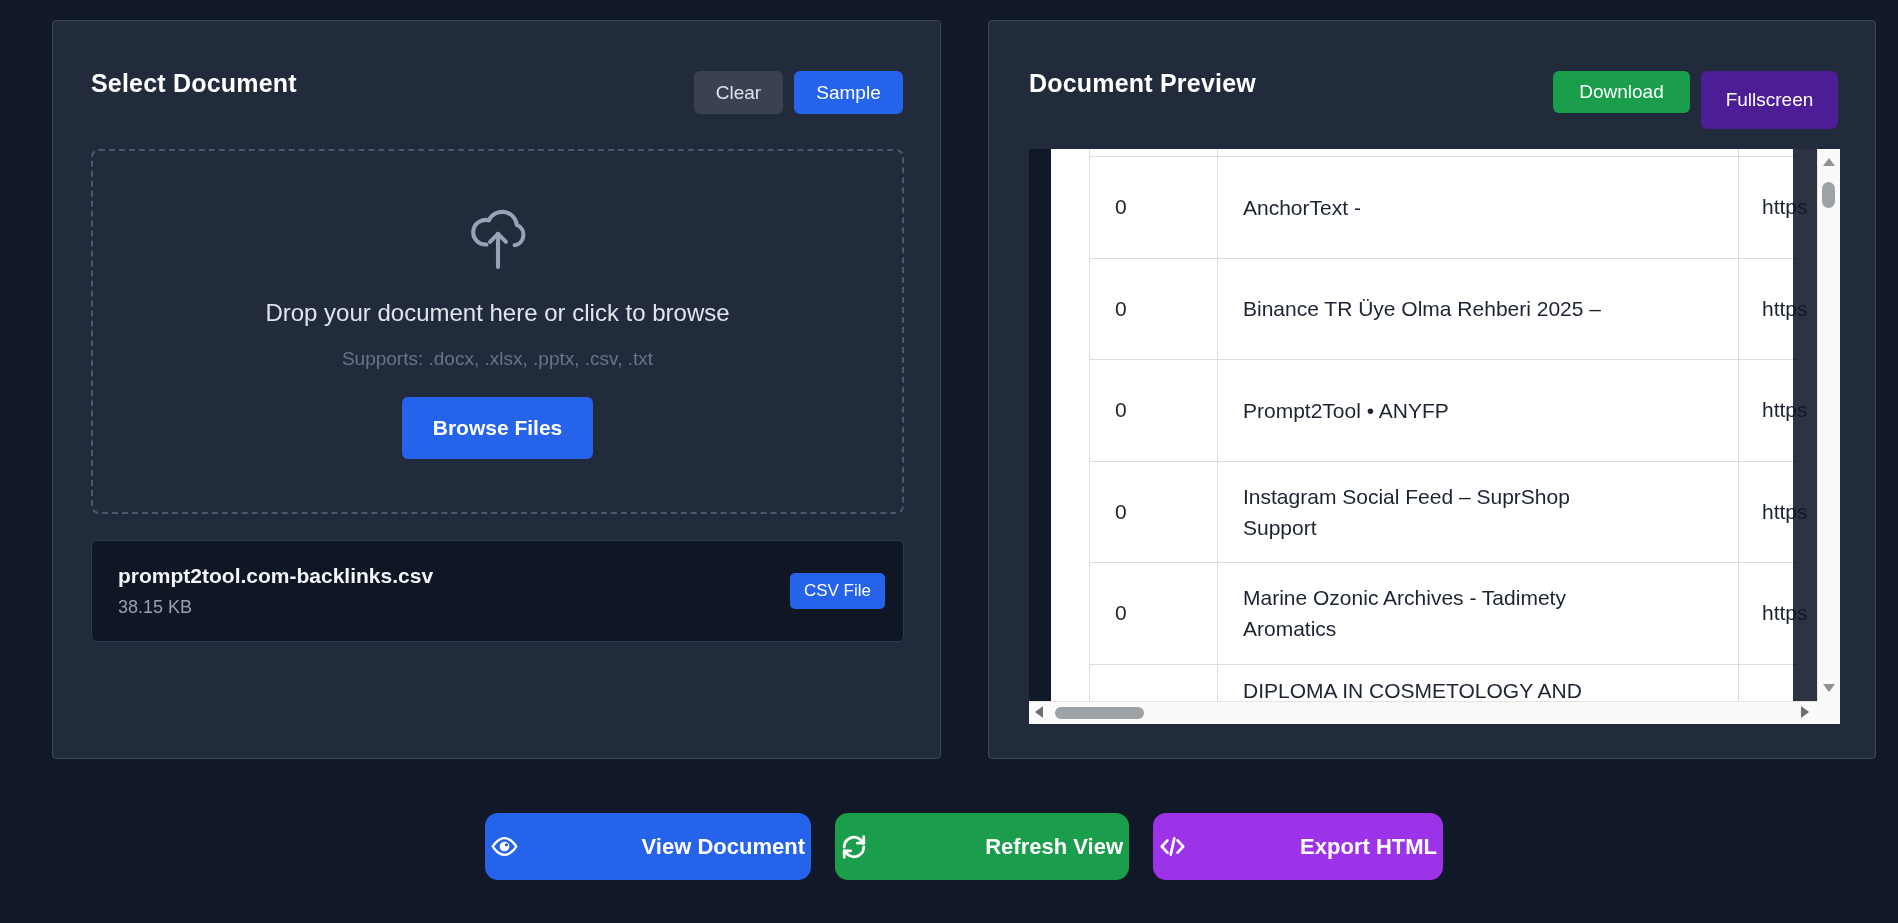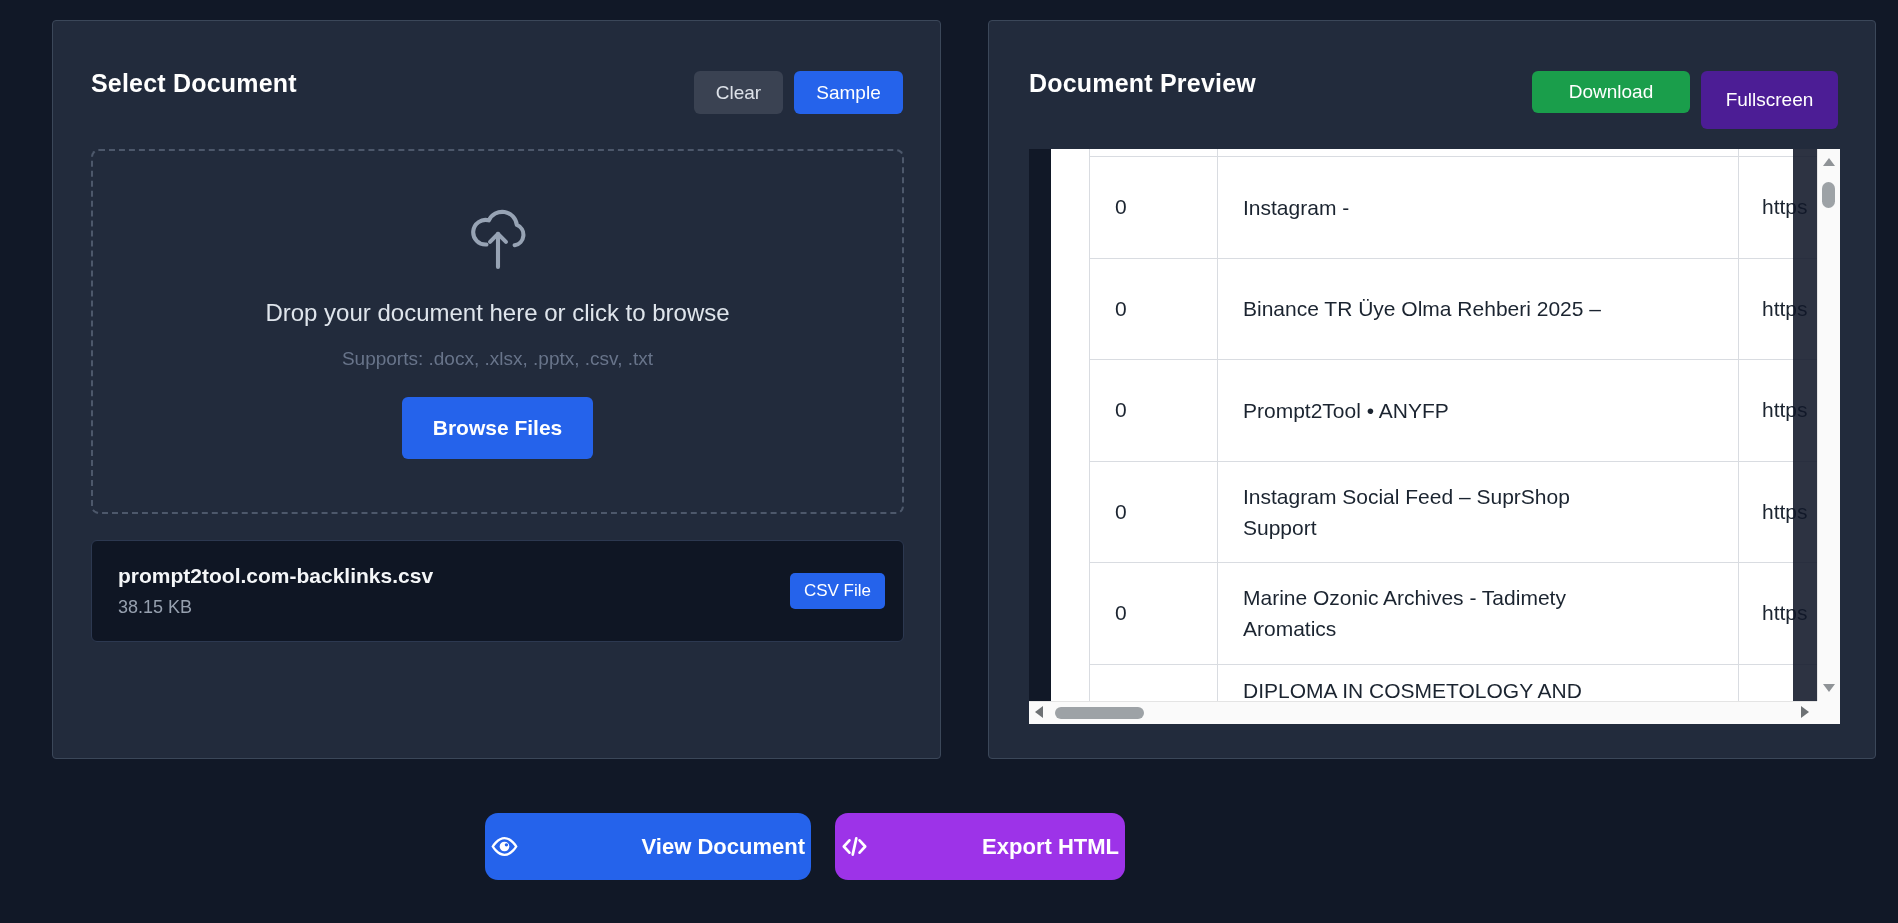--- a/index.html
+++ b/index.html
@@ -21,21 +21,21 @@
   #right-card .card-title{left:40px;}
   .hdr-btns{position:absolute;top:50px;right:37px;display:flex;gap:11px;}
   .btn{
     border:none;border-radius:6px;font-size:19px;cursor:pointer;
     display:flex;align-items:center;justify-content:center;
     font-family:"Liberation Sans",sans-serif;
     padding-left:6px;
   }
   .btn-clear{width:89px;height:43px;background:#3a4252;color:#dde2e9;}
   .btn-sample{width:109px;height:43px;background:#2563eb;color:#ffffff;}
-  .btn-download{width:158px;height:42px;background:#1a9e4b;color:#ffffff;}
+  .btn-download{width:137px;height:42px;background:#1a9e4b;color:#ffffff;}
   .btn-fullscreen{width:137px;height:58px;background:#4c1d95;color:#ffffff;}
 
   
   .dropzone{
     position:absolute;left:38px;top:128px;width:813px;height:365px;box-sizing:border-box;
     border:2px dashed #4d586b;border-radius:8px;cursor:pointer;
     display:flex;flex-direction:column;align-items:center;
   }
   .cloud-icon{margin-top:52px;}
   .drop-main{margin-top:26px;font-size:24px;color:#dfe5ec;}
@@ -136,21 +136,21 @@
   </div>
 
   <div class="preview">
     <div class="pv-strip-left"></div>
 
     <div class="pv-table" id="pv-table">
       <div class="pv-sliver"></div>
         <div class="pv-row">
           <div class="pv-num">0</div>
           <div class="pv-anchor">
-            <div>Instagram -</div>
+            <div>AnchorText -</div>
           </div>
           <div class="pv-url">https</div>
         </div>
         <div class="pv-row">
           <div class="pv-num">0</div>
           <div class="pv-anchor">
             <div>Binance TR Üye Olma Rehberi 2025 –</div>
           </div>
           <div class="pv-url">https</div>
         </div>
@@ -208,20 +208,29 @@
 
 <div id="actions">
   <button class="action-btn" id="btn-view">
     <svg width="27" height="27" viewBox="0 0 24 24">
       <path d="M12 4.6C5.8 4.6 1.6 12 1.6 12S5.8 19.4 12 19.4 22.4 12 22.4 12 18.2 4.6 12 4.6z" fill="none" stroke="#ffffff" stroke-width="2.1"></path>
       <circle cx="12" cy="12" r="4.3" fill="#ffffff"></circle>
       <circle cx="13.7" cy="10.5" r="1.5" fill="#2563eb"></circle>
     </svg>
     <span>View Document</span>
   </button>
+  <button class="action-btn" id="btn-refresh">
+    <svg width="26" height="26" viewBox="0 0 24 24" fill="none" stroke="#ffffff" stroke-width="2.6" stroke-linecap="round" stroke-linejoin="round">
+      <path d="M21 2.5v6h-6"></path>
+      <path d="M3 12a9 9 0 0 1 15-6.7L21 8.5"></path>
+      <path d="M3 21.5v-6h6"></path>
+      <path d="M21 12a9 9 0 0 1-15 6.7L3 15.5"></path>
+    </svg>
+    <span>Refresh View</span>
+  </button>
   <button class="action-btn" id="btn-export">
     <svg width="27" height="27" viewBox="0 0 24 24" fill="none" stroke="#ffffff" stroke-width="2.4" stroke-linecap="round" stroke-linejoin="round">
       <polyline points="7.5 6.5 2.5 12 7.5 17.5"></polyline>
       <polyline points="16.5 6.5 21.5 12 16.5 17.5"></polyline>
       <line x1="13.6" y1="4.8" x2="10.4" y2="19.2"></line>
     </svg>
     <span>Export HTML</span>
   </button>
 </div>
 

